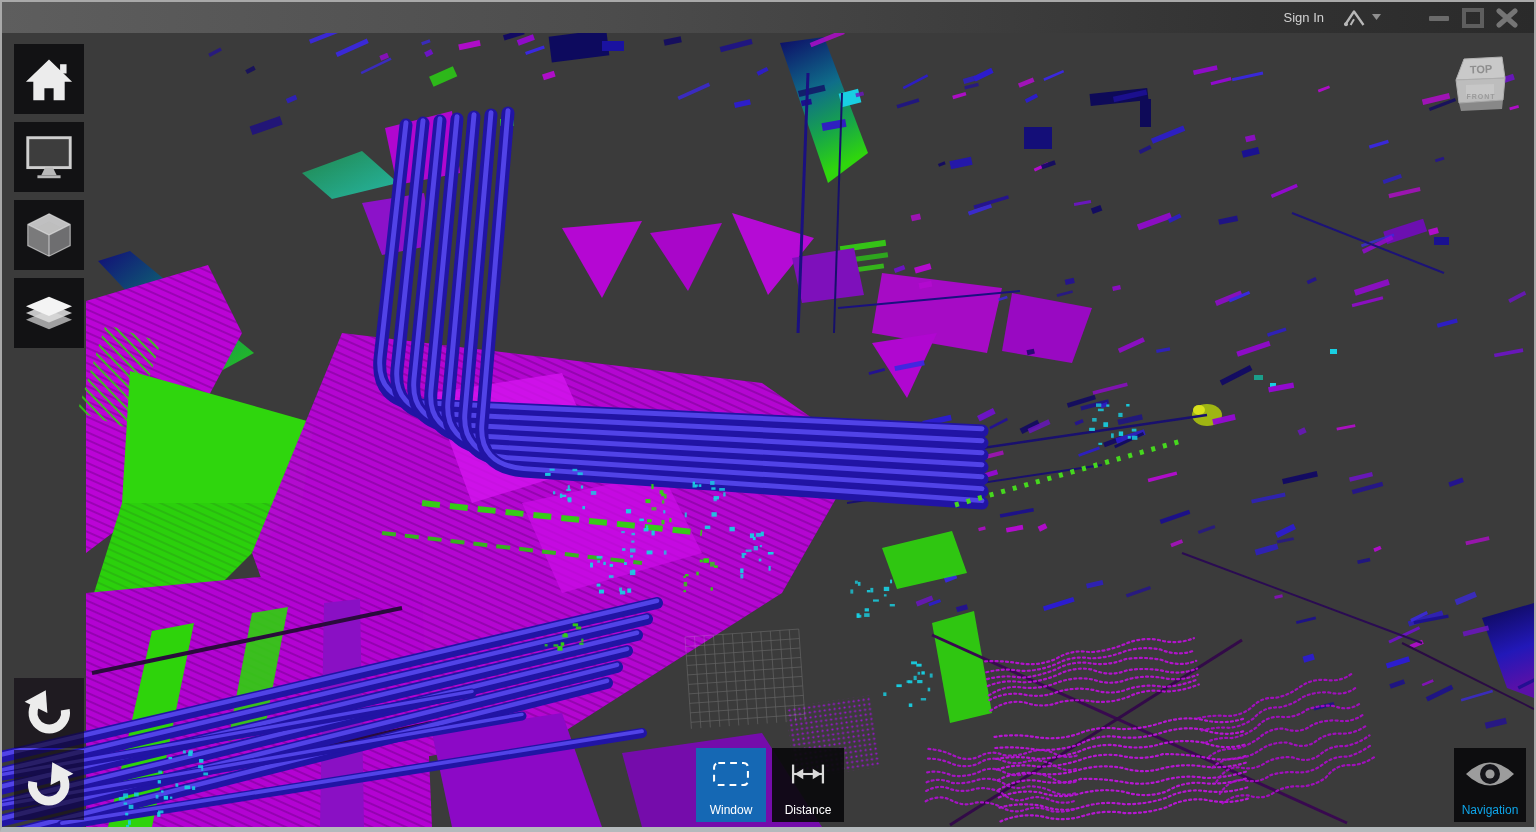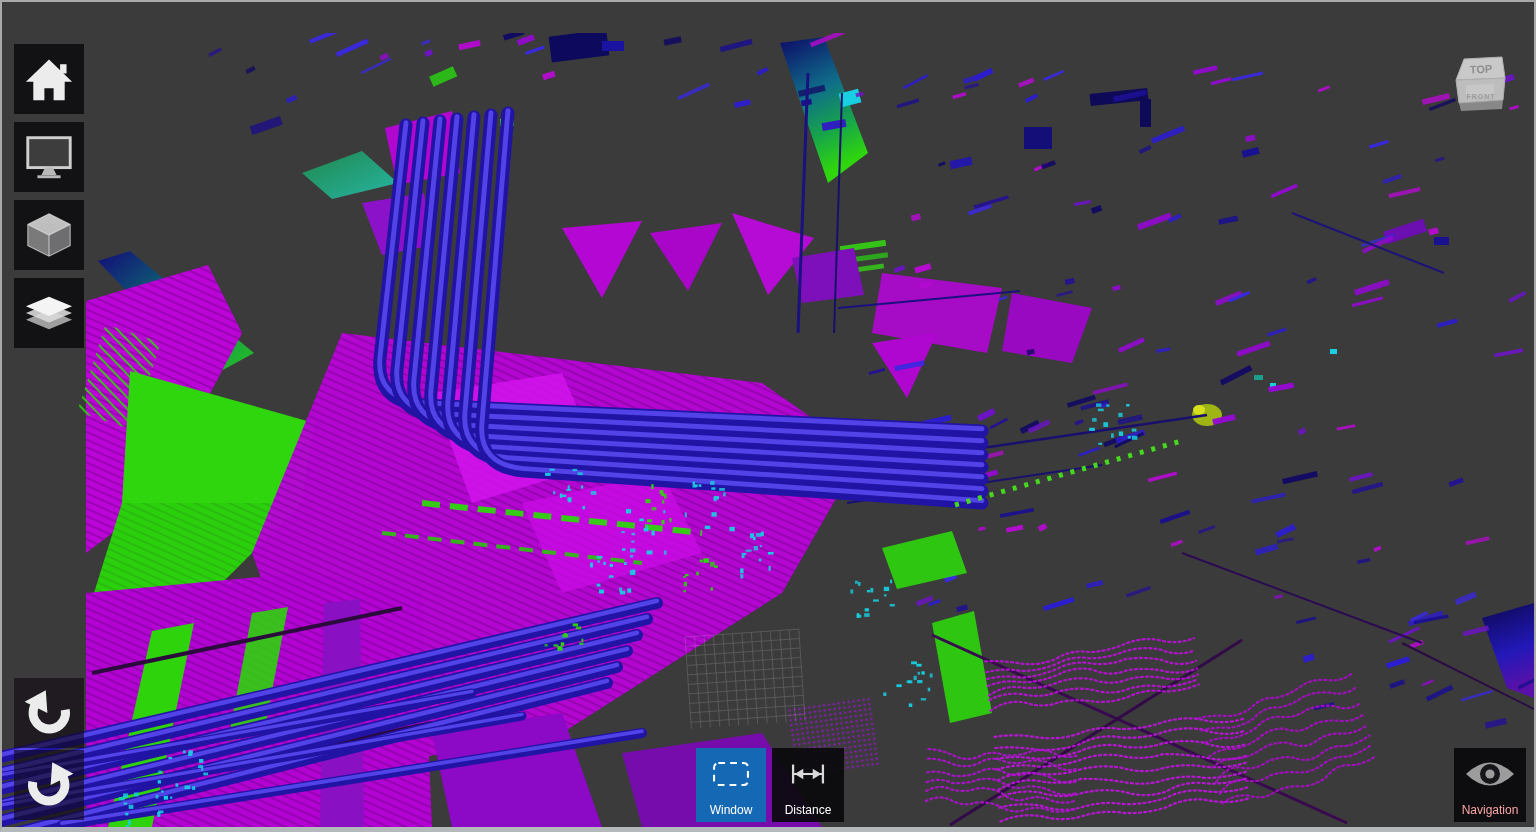--- a/index.html
+++ b/index.html
@@ -50,29 +50,53 @@
     clip-path:polygon(0 50%,20% 0,100% 0,100% 100%,20% 100%);padding-left:7px;}
   .tick-bot{right:-2px;bottom:-1px;width:40px;background:rgba(44,44,32,.85);border-radius:0 0 5px 0;}
   
   .tool-btn{
     position:absolute;top:746px;width:70px;height:74px;
     background:rgba(10,10,12,.92);color:#fff;
     display:flex;flex-direction:column;align-items:center;justify-content:flex-end;
     padding-bottom:5px;gap:4px;font-size:12px;cursor:pointer;
   }
   .tool-btn .ticon{flex:1;display:flex;align-items:center;justify-content:center;}
-  .navigation{left:1452px;width:72px;color:#fca5a5;}
+  .navigation{left:1452px;width:72px;color:#0ea5e9;}
   
   .viewcube{position:absolute;left:1448px;top:52px;width:58px;height:70px;cursor:pointer;}
 </style>
 </head>
 <body>
 
 <div class="window">
 
+  <div class="titlebar">
+    <span class="signin">Sign In</span>
+    <span class="logo-wrap">
+      <svg width="25" height="18" viewBox="0 0 25 18">
+        <path d="M3 16 L12 2.5 L21.5 16" fill="none" stroke="#b8b8b8" stroke-width="2.3" stroke-linejoin="round"></path>
+        <path d="M8.6 16 L12 10.3" fill="none" stroke="#b8b8b8" stroke-width="2"></path>
+        <circle cx="4" cy="15.2" r="2" fill="#b8b8b8"></circle>
+      </svg>
+      <svg width="10" height="7" viewBox="0 0 10 7">
+        <polygon points="0,0 9,0 4.5,6" fill="#8f8f8f"></polygon>
+      </svg>
+    </span>
+    <span class="winctl">
+      <svg width="22" height="18" viewBox="0 0 22 18">
+        <rect x="1" y="7" width="20" height="5" rx="1" fill="#6b6b6b"></rect>
+      </svg>
+      <svg width="22" height="20" viewBox="0 0 22 20">
+        <rect x="2" y="2" width="18" height="16" fill="none" stroke="#5e5e5e" stroke-width="4"></rect>
+      </svg>
+      <svg width="22" height="20" viewBox="0 0 22 20">
+        <path d="M3 3 L19 17 M19 3 L3 17" stroke="#757575" stroke-width="5" stroke-linecap="round"></path>
+      </svg>
+    </span>
+  </div>
 
   <div class="viewport">
     <svg id="cloud" width="1532" height="794" viewBox="0 0 1532 794">
       <defs>
         <linearGradient id="gradRamp" x1="0" y1="0" x2="0.3" y2="1">
           <stop offset="0" stop-color="#0d0a66"></stop>
             <stop offset="0.45" stop-color="#0f6e8a"></stop>
           <stop offset="0.75" stop-color="#17a648"></stop>
             <stop offset="1" stop-color="#2fd60d"></stop>
         </linearGradient>

